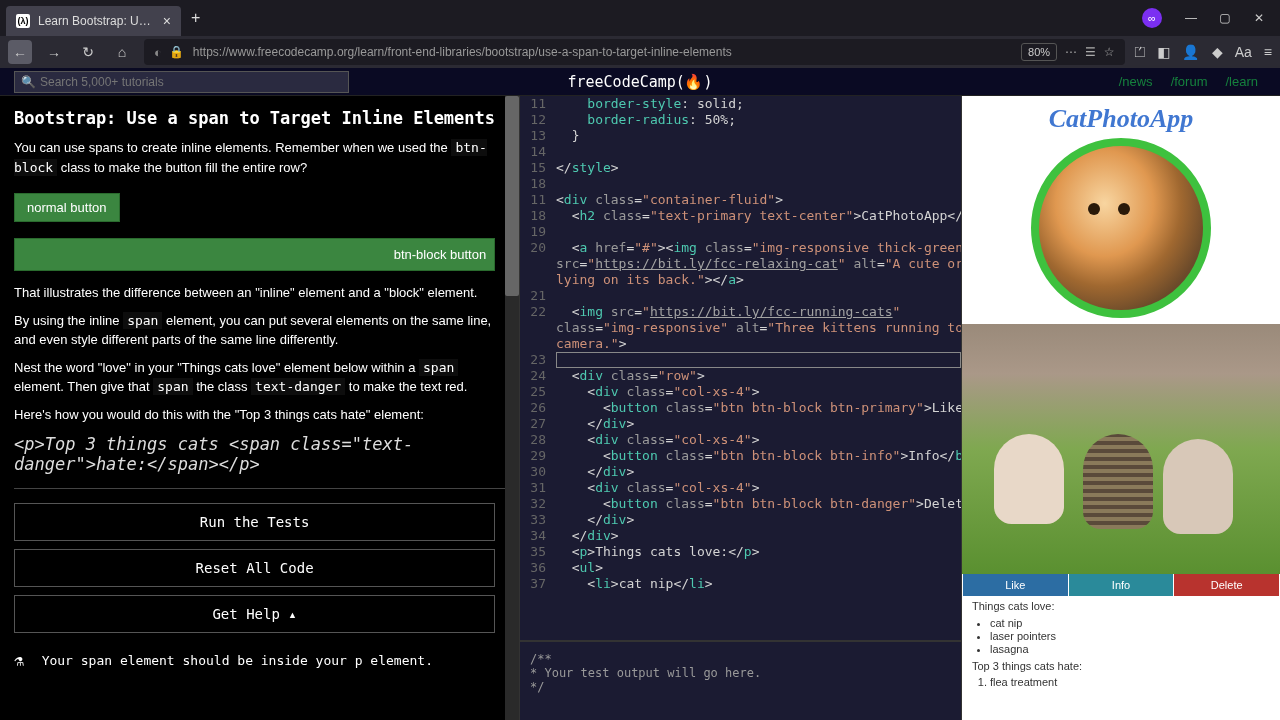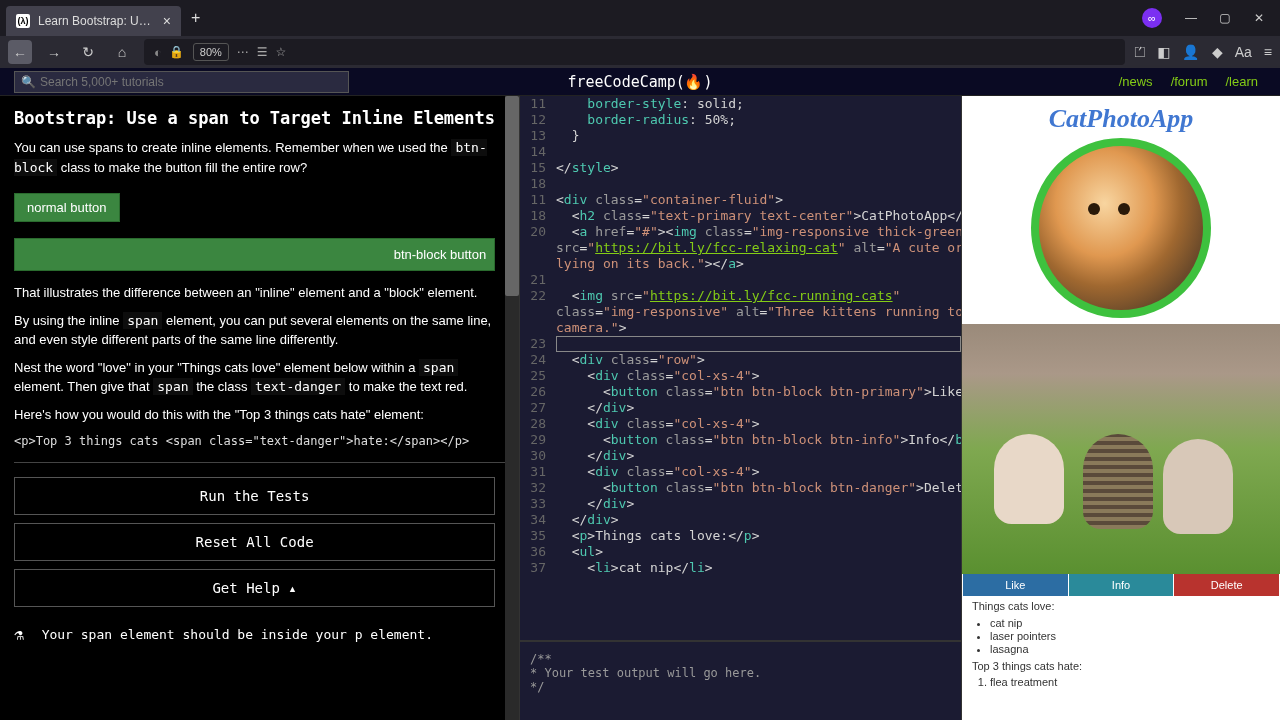--- a/index.html
+++ b/index.html
@@ -25,50 +25,50 @@
 .url-text { flex: 1; color: #999; white-space: nowrap; overflow:hidden; }
 .zoom { font-size: 11px; color:#ccc; padding: 2px 6px; border:1px solid #555; border-radius:3px; }
 .toolbar-right { display: flex; gap: 12px; align-items: center; color: #ccc; font-size: 14px; }
 
 
 .fcc-header { background: #0a0a23; height: 28px; display: flex; align-items: center; padding: 0 14px; border-bottom:1px solid #222; }
 .search-box { background: #2a2a40; border: 1px solid #555; height: 22px; width: 335px; display: flex; align-items: center; padding: 0 6px; gap: 4px; font-size: 12px; color: #ccc; }
 .search-box input { background: transparent; border: none; color: #ccc; outline: none; font-size: 12px; flex: 1; }
 .fcc-logo { position: absolute; left: 50%; transform: translateX(-50%); font-family: monospace; font-size: 15px; color: #fff; }
 .fcc-nav { margin-left: auto; display: flex; gap: 2px; font-size: 13px; }
-.fcc-nav a { color: #84cc16; text-decoration: none; padding: 3px 8px; }
+.fcc-nav a { color: #15803d; text-decoration: none; padding: 3px 8px; }
 
 
 .main { display: flex; height: calc(720px - 36px - 32px - 28px); }
 .left-panel { width: 520px; background: #000; color: #fff; overflow-y: auto; position: relative; border-right: 1px solid #333; }
 .left-scroll { position:absolute; right:0; top:0; bottom:0; width:14px; background:#2a2a2a; }
 .left-scroll-thumb { position:absolute; top:0; width:100%; height:200px; background:#666; border-radius:2px; }
 .left-content { padding: 8px 14px; }
 .lesson-title { font-family: monospace; font-size: 17px; font-weight: bold; margin: 4px 0 10px; }
 .instr { font-size: 13px; line-height: 1.5; margin-bottom: 8px; }
 .code { font-family: monospace; background: rgba(255,255,255,0.05); padding: 1px 4px; }
 .btn-normal { background: #3b8640; color: #fff; padding: 6px 12px; display: inline-block; font-size: 13px; border:1px solid #2a6b2e; margin: 8px 0; }
 .btn-block-demo { background: #3b8640; color: #fff; padding: 8px; text-align: right; font-size: 13px; margin: 8px 0 12px; width: 98%; border:1px solid #2a6b2e; }
-.code-line { font-family: monospace; font-size: 12px; margin: 10px 0; color:#ddd; }
+.code-line { font-family: monospace; font-size: 17px; margin: 10px 0; color:#ddd;font-style:italic; }
 .hr { border-top: 1px solid #444; margin: 14px 0; }
 .action-btn { border: 1px solid #555; background: transparent; color: #fff; width: 98%; padding: 10px; font-family: monospace; font-size: 14px; margin-bottom: 8px; text-align: center; cursor:pointer; }
 .tests { margin-top: 18px; }
 .test-item { display: flex; gap: 18px; margin: 14px 0; font-family: monospace; font-size: 13px; align-items: center; }
 .flask { font-size: 16px; }
 
 
 .editor { flex: 1; background: #1b1b32; font-family: monospace; font-size: 13px; overflow: hidden; display:flex; flex-direction:column; border-right:1px solid #333; }
 .editor-lines { flex: 1; overflow: hidden; }
 .line { display: flex; min-height: 16px; }
 .ln { width: 36px; text-align: right; padding-right: 10px; color: #666; user-select: none; flex-shrink: 0; }
 .code-text { white-space: pre; color: #d4d4d4; }
 .tag { color: #4ec9b0; }
 .attr { color: #9b9b9b; }
 .str { color: #ce9178; }
-.str a { color: #84cc16; text-decoration: underline; }
+.str a { color: #a3a3a3; text-decoration: underline; }
 .punct { color: #d4d4d4; }
 .cursor-line { border: 1px solid #888; padding:0; min-height:16px; }
 .output { border-top: 2px solid #333; padding: 10px; font-size: 12px; color: #999; height: 80px; }
 
 
 .preview { width: 318px; background: #fff; color: #333; overflow: hidden; font-size: 12px; }
 .preview-title { font-family: 'Brush Script MT', cursive; font-style: italic; font-size: 26px; color: #4077d1; text-align: center; padding: 8px 0 4px; font-weight:bold; }
 .cat-circle { width: 180px; height: 180px; border-radius: 50%; border: 8px solid #3ec13e; margin: 0 auto 6px; background: radial-gradient(ellipse at 40% 35%, #f8d5a0 0%, #e09850 35%, #a06830 55%, #6b4a2a 75%); position: relative; overflow: hidden; }
 .cat-circle::before { content:""; position:absolute; top:35%; left:30%; width:12px; height:12px; background:#2a1a0a; border-radius:50%; box-shadow: 30px 0 0 #2a1a0a; }
 .kittens { width: 100%; height: 250px; background: linear-gradient(to bottom, #9a8a7a 0%, #aa9888 20%, #7fa850 50%, #5a9030 100%); position:relative; overflow:hidden; }
@@ -105,20 +105,21 @@
 </div>
 
 <div class="toolbar">
   <div class="nav-btn back">←</div>
   <div class="nav-btn">→</div>
   <div class="nav-btn">↻</div>
   <div class="nav-btn">⌂</div>
   <div class="url-bar">
     <span class="shield">◐</span>
     <span class="lock">🔒</span>
+    <span class="url-text">https://www.freecodecamp.org/learn/front-end-libraries/bootstrap/use-a-span-to-target-inline-elements</span>
     <span class="zoom">80%</span>
     <span>⋯</span>
     <span>☰</span>
     <span>☆</span>
   </div>
   <div class="toolbar-right">
     <span>⏍</span>
     <span>◧</span>
     <span>👤</span>
     <span>◆</span>
@@ -202,20 +203,24 @@
           <div class="ln">18</div>
           <div class="code-text"></div>
         </div>
         <div class="line">
           <div class="ln">11</div>
           <div class="code-text"><span class="punct">&lt;</span><span class="tag">div</span> <span class="attr">class</span>=<span class="str">"container-fluid"</span><span class="punct">&gt;</span></div>
         </div>
         <div class="line">
           <div class="ln">18</div>
           <div class="code-text">  <span class="punct">&lt;</span><span class="tag">h2</span> <span class="attr">class</span>=<span class="str">"text-primary text-center"</span><span class="punct">&gt;</span>CatPhotoApp<span class="punct">&lt;/</span><span class="tag">h2</span><span class="punct">&gt;</span></div>
+        </div>
+        <div class="line">
+          <div class="ln">19</div>
+          <div class="code-text"></div>
         </div>
         <div class="line">
           <div class="ln">20</div>
           <div class="code-text">  <span class="punct">&lt;</span><span class="tag">a</span> <span class="attr">href</span>=<span class="str">"#"</span><span class="punct">&gt;&lt;</span><span class="tag">img</span> <span class="attr">class</span>=<span class="str">"img-responsive thick-green-border"</span></div>
         </div>
         <div class="line">
           <div class="ln"></div>
           <div class="code-text"><span class="attr">src</span>=<span class="str">"<a>https://bit.ly/fcc-relaxing-cat</a>"</span> <span class="attr">alt</span>=<span class="str">"A cute orange cat</span></div>
         </div>
         <div class="line">

